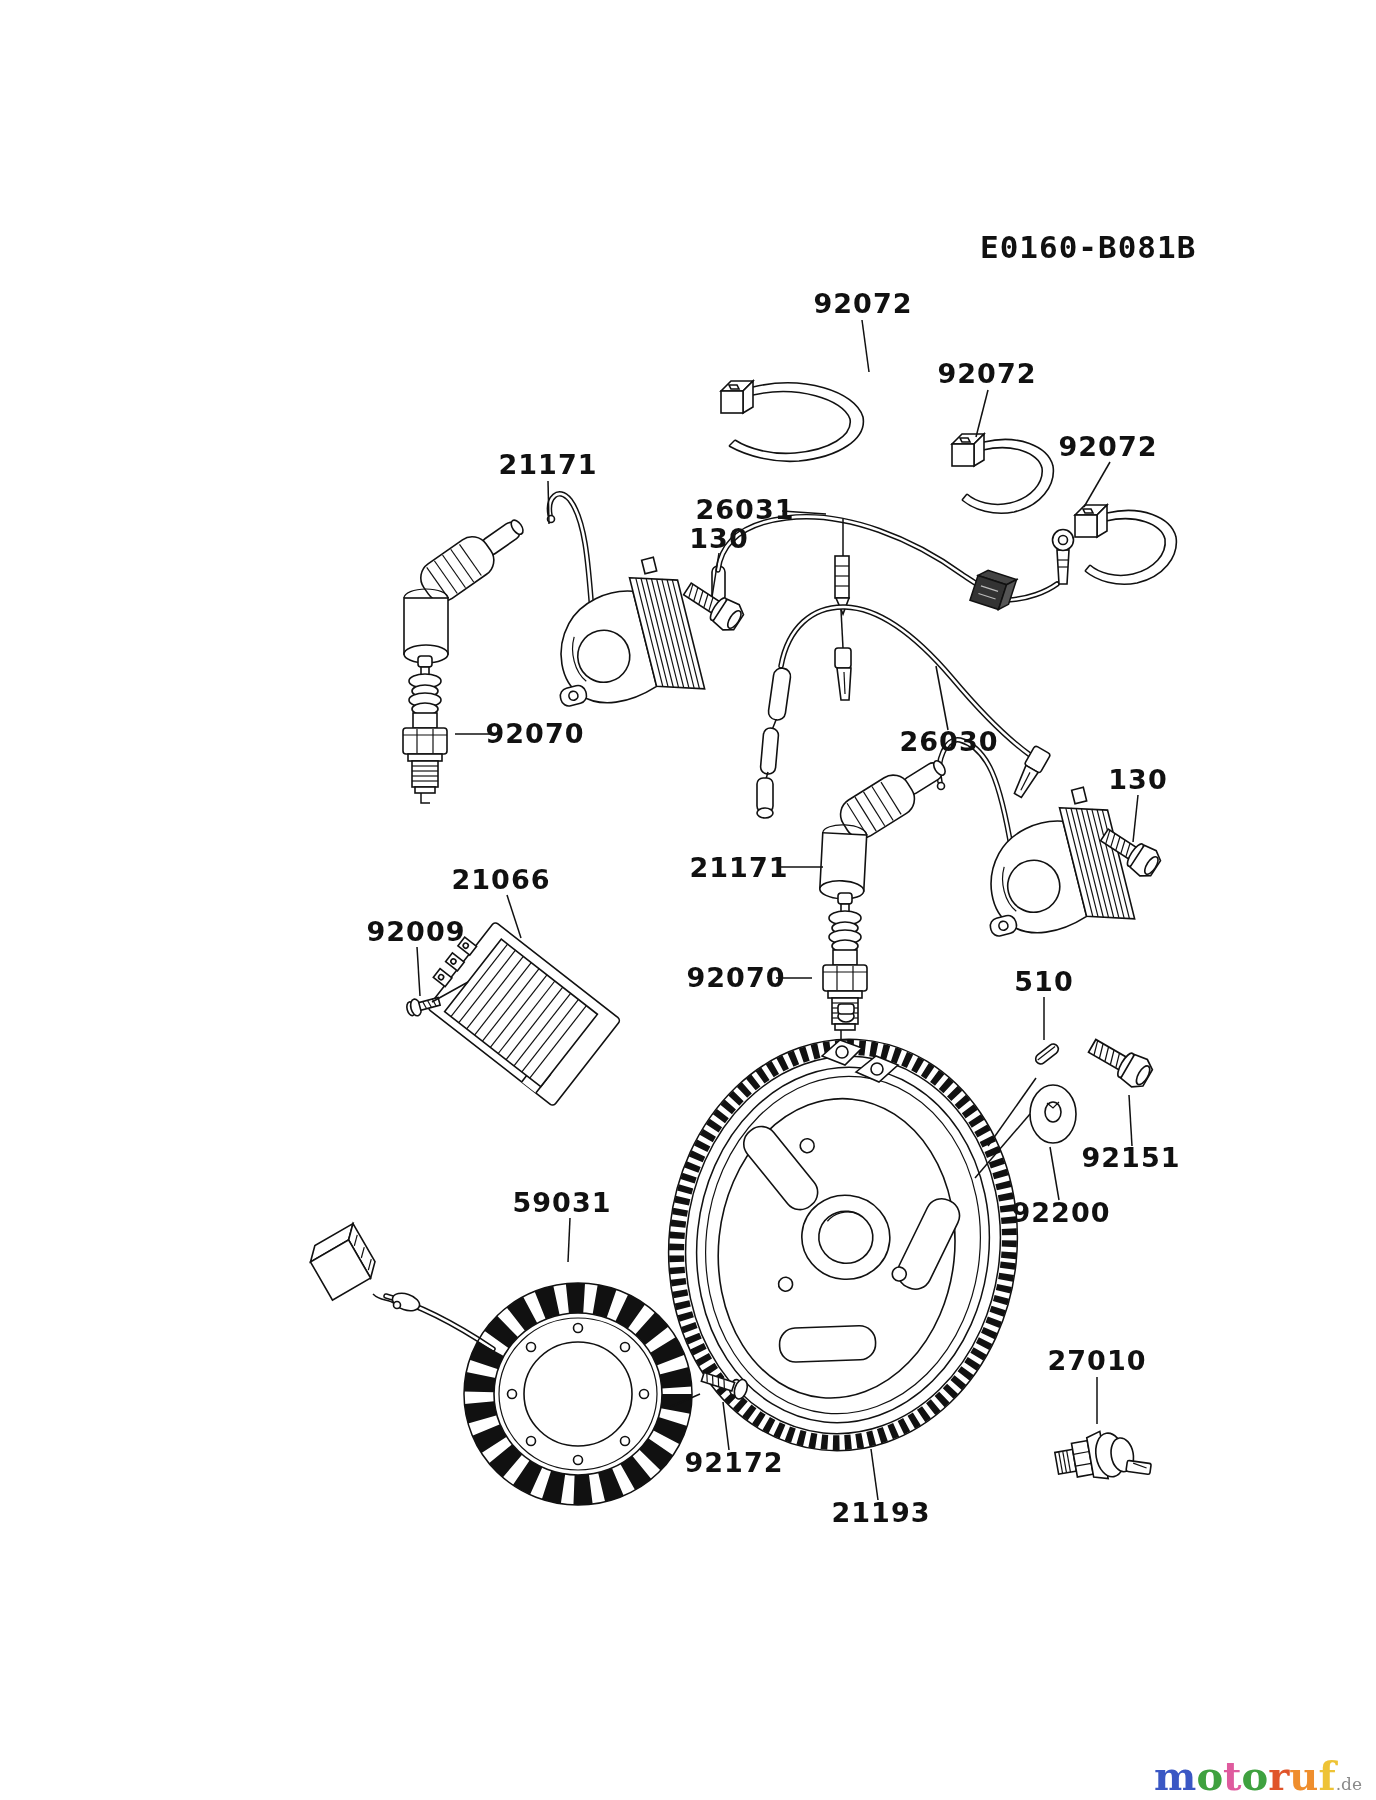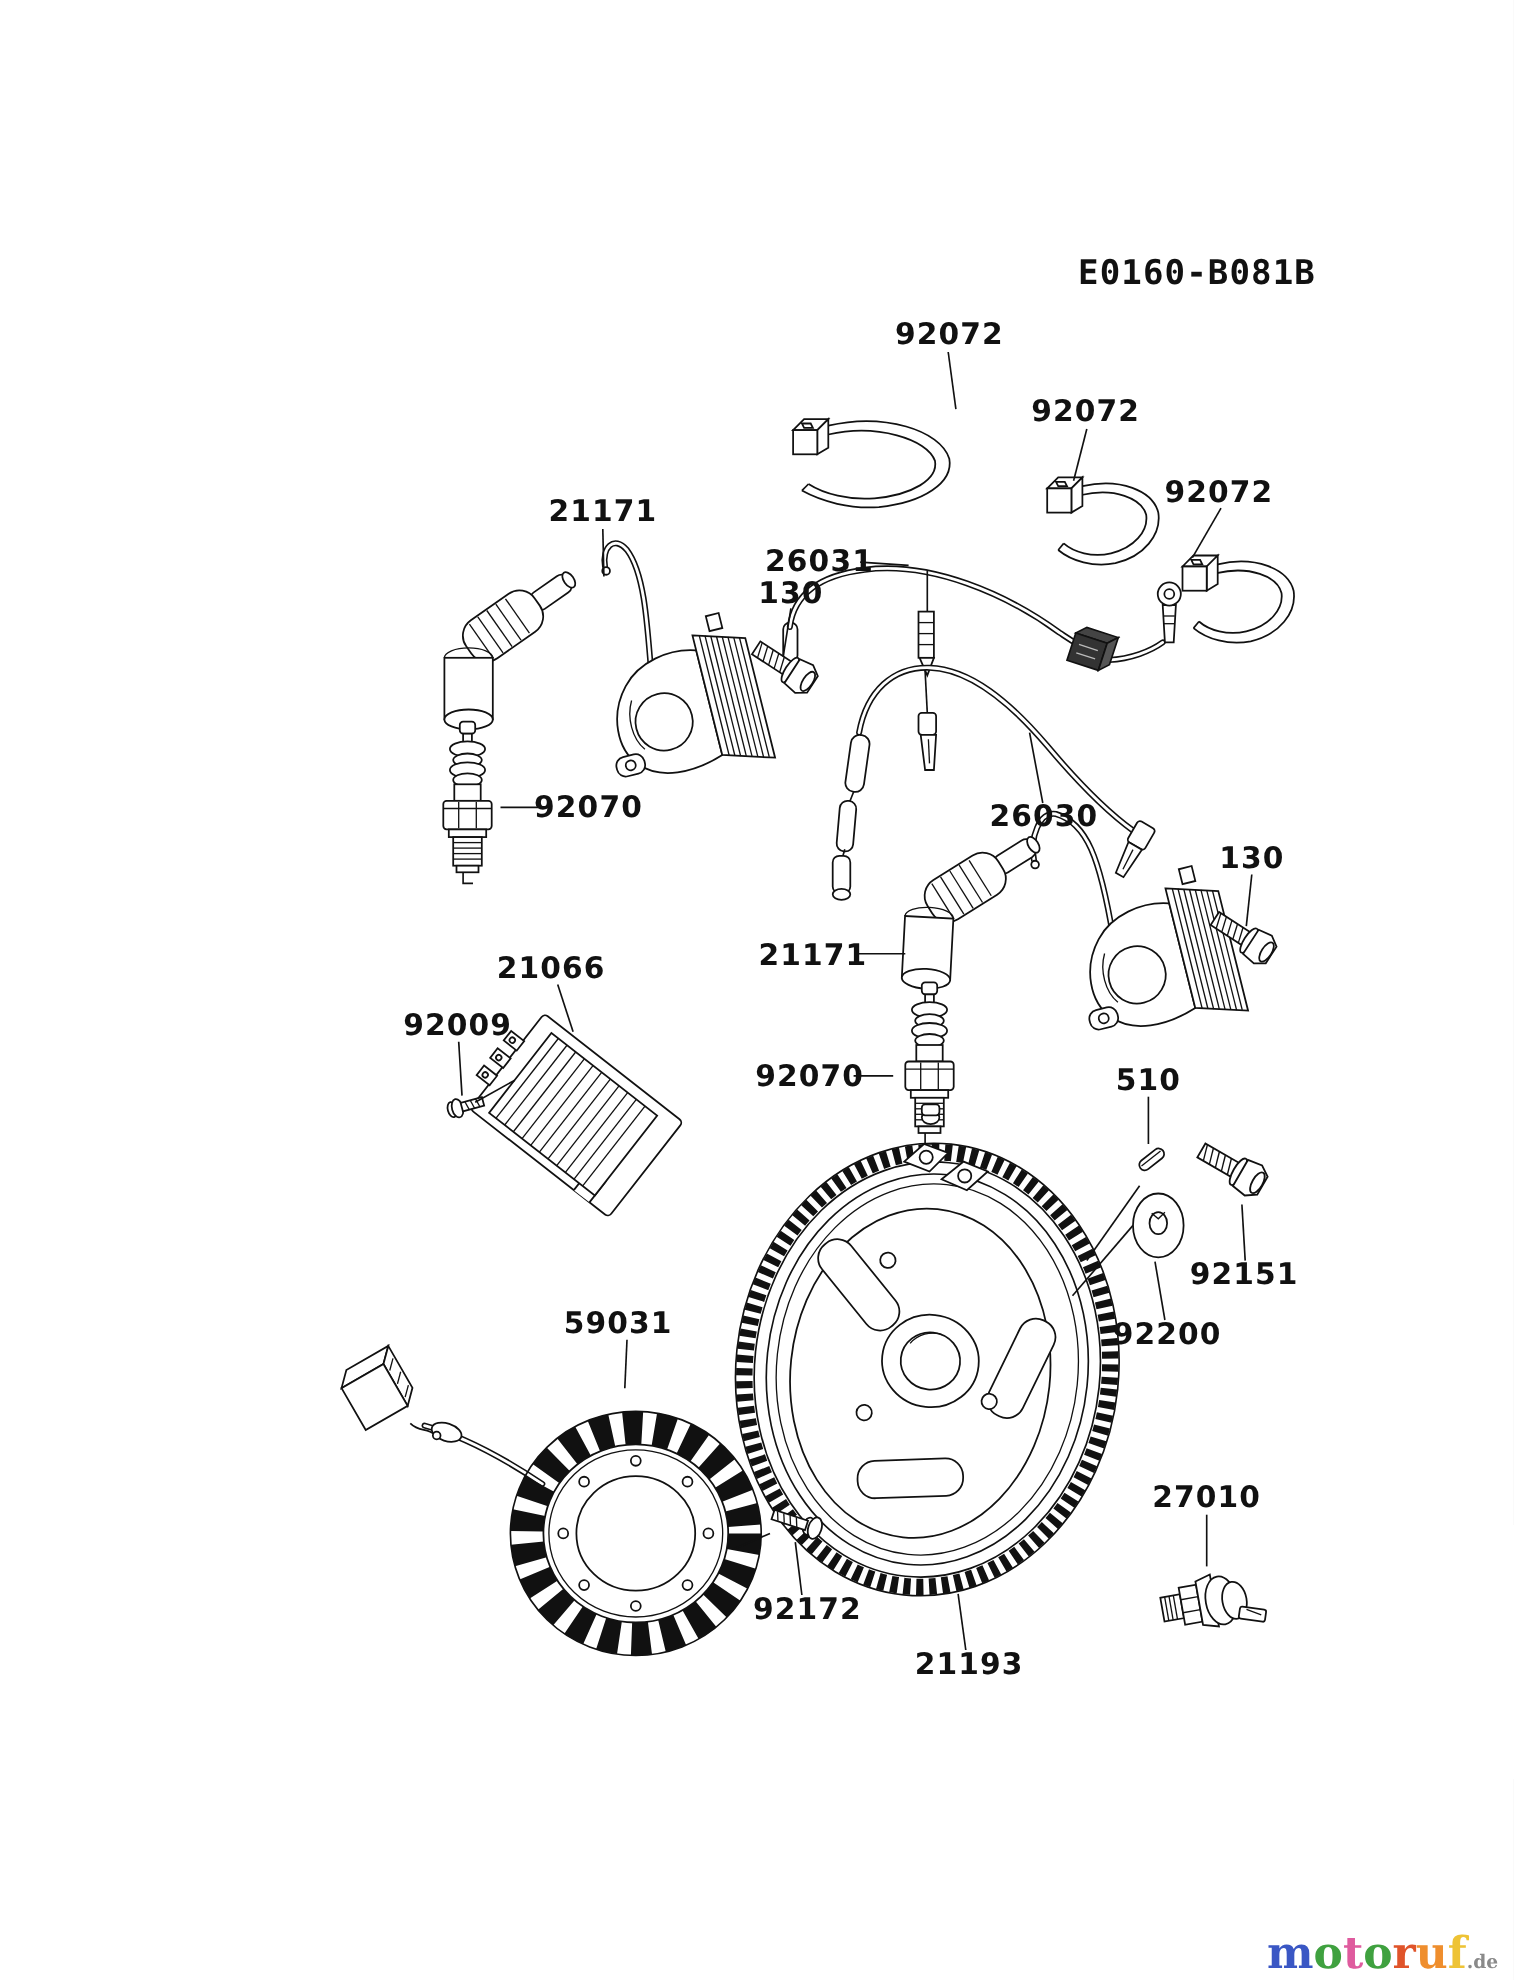--- a/index.html
+++ b/index.html
@@ -9,21 +9,21 @@
   svg text.plbl{font-family:"DejaVu Sans", sans-serif;font-weight:700;font-size:27px;fill:#111;letter-spacing:1px;}
   svg text.code{font-family:"DejaVu Sans Mono", monospace;font-weight:700;font-size:31px;fill:#111;letter-spacing:1px;}
   .ln{stroke:#111;stroke-width:1.5;fill:none;}
   .ln2{stroke:#111;stroke-width:1.2;fill:none;}
   .wh{fill:#fff;stroke:#111;stroke-width:1.6;}
   .wire-o{stroke:#111;stroke-width:5.5;fill:none;stroke-linecap:round;}
   .wire-i{stroke:#fff;stroke-width:2.6;fill:none;stroke-linecap:round;}
   .leader{stroke:#111;stroke-width:1.5;fill:none;}
   .watermark{position:absolute;right:14px;bottom:4px;font-family:"DejaVu Serif", serif;
              font-weight:bold;font-size:40px;line-height:1;letter-spacing:0px;}
-  .watermark .suffix{font-size:17px;color:#8a8a8a;font-weight:bold;}
+  .watermark .suffix{font-size:17px;color:#8a8a8a;font-weight:normal;}
 </style>
 </head>
 <body>
 
 <div class="page">
 <svg width="1376" height="1800" viewBox="0 0 1376 1800">
 
   <defs>
 
     <g id="tpl-plug">

